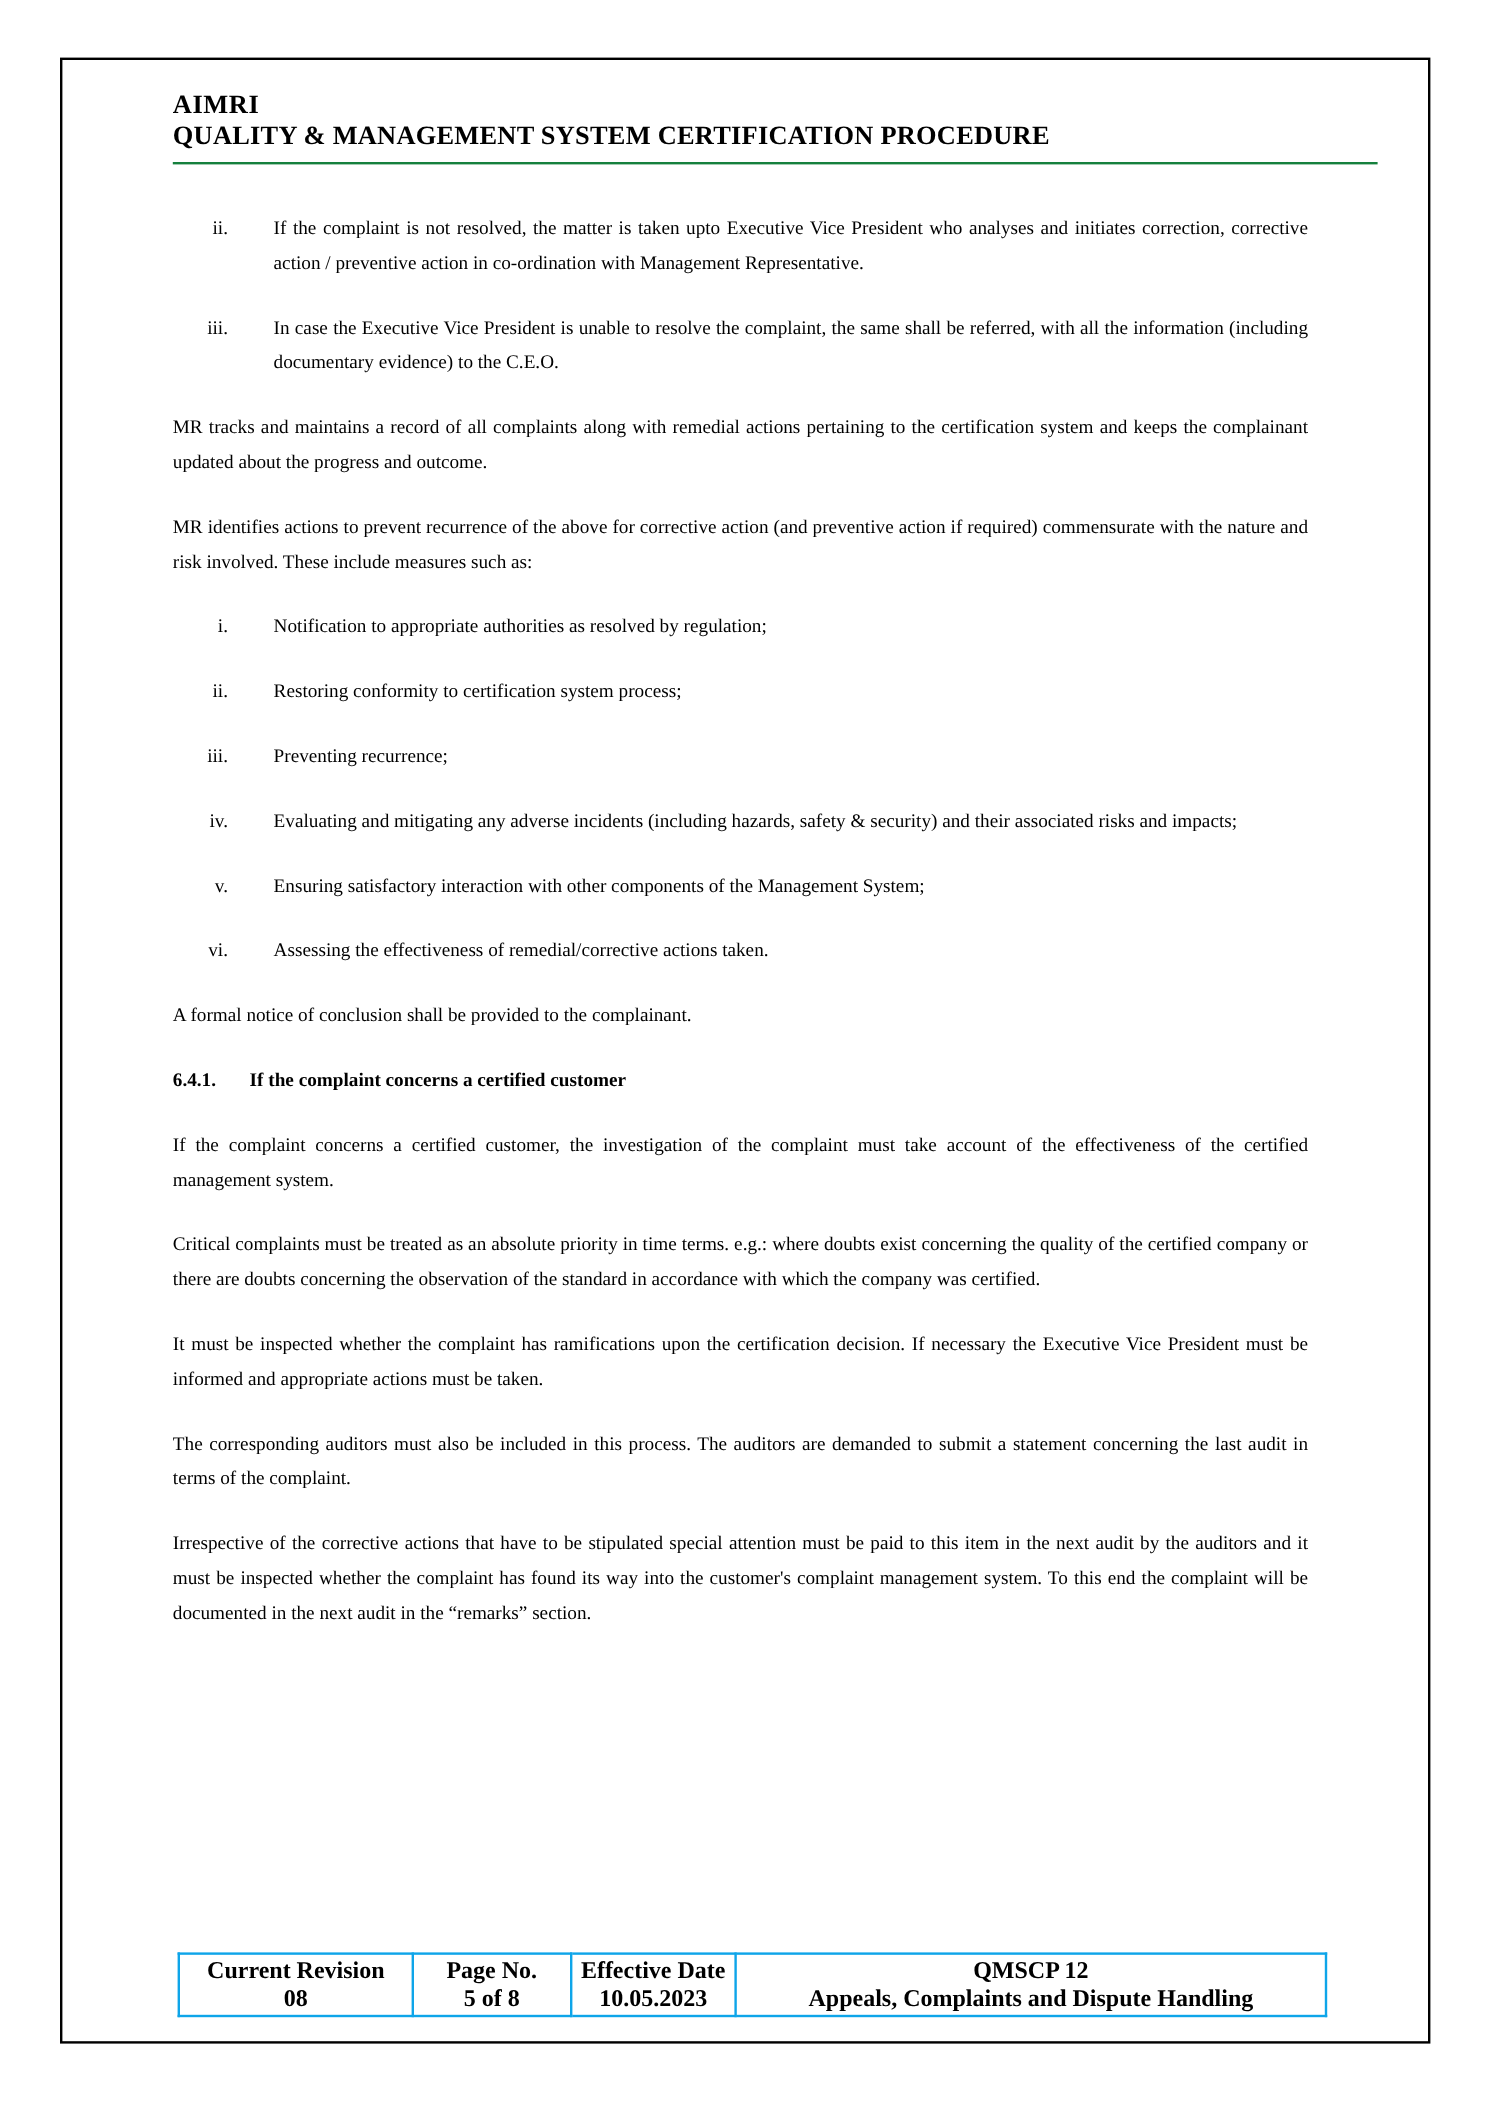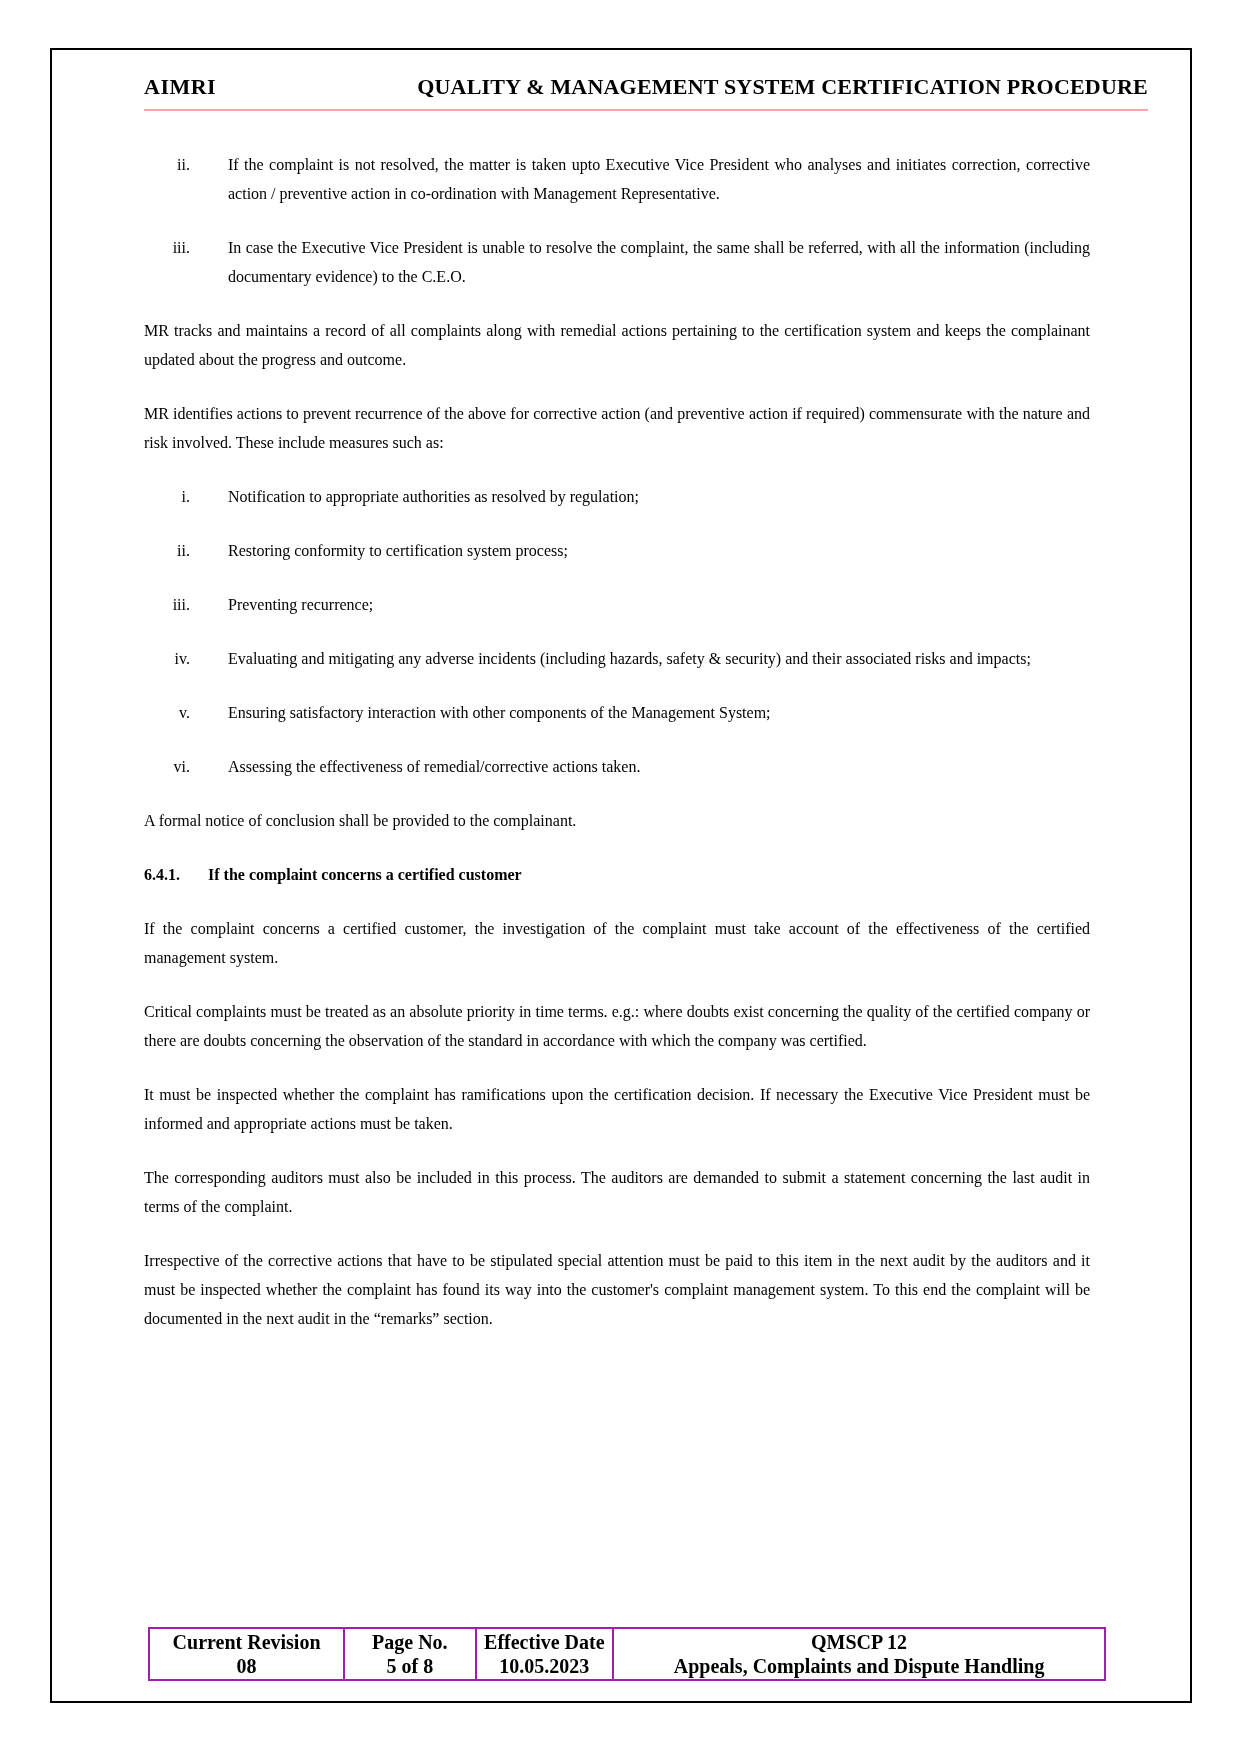--- a/index.html
+++ b/index.html
@@ -18,24 +18,25 @@
     border: 2px solid #000;
     background: #fff;
   }
   
   .doc-header {
     display: flex;
     justify-content: space-between;
     align-items: baseline;
     margin: 24px 42px 0 92px;
     padding-bottom: 9px;
-    border-bottom: 2px solid #fca5a5;
+    border-bottom: 2px solid #15803d;
     font-weight: bold;
     font-size: 22px;
     white-space: nowrap;
+    flex-direction: column;
   }
   .doc-header .org { letter-spacing: 0.5px; }
   .doc-header .title { letter-spacing: 0.2px; text-align: right; }
   
   .content {
     margin: 39px 100px 0 92px; 
     font-size: 16px;
     line-height: 29px;
   }
   .para {
@@ -67,21 +68,21 @@
   
   .footer-table {
     position: absolute;
     left: 96px;
     bottom: 20px;
     width: 958px;
     border-collapse: collapse;
     table-layout: fixed;
   }
   .footer-table td {
-    border: 2px solid #a21caf;
+    border: 2px solid #0ea5e9;
     text-align: center;
     vertical-align: middle;
     font-weight: bold;
     font-size: 20px;
     line-height: 24px;
     padding: 1px 4px;
   }
   .col-rev { width: 190px; }
   .col-page { width: 128px; }
   .col-date { width: 134px; }

